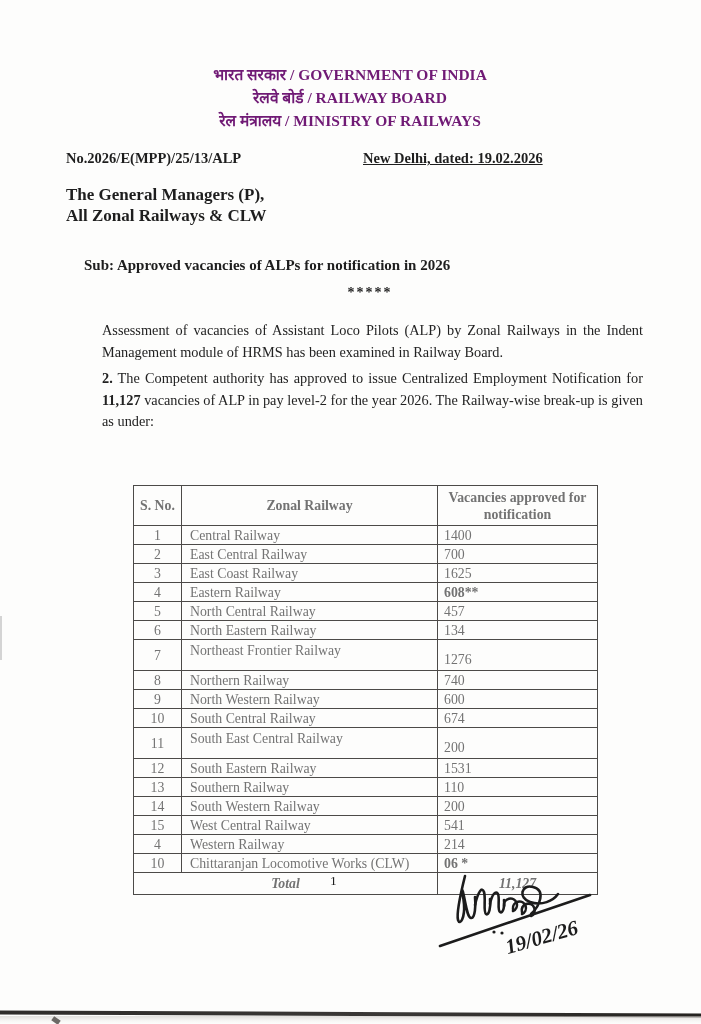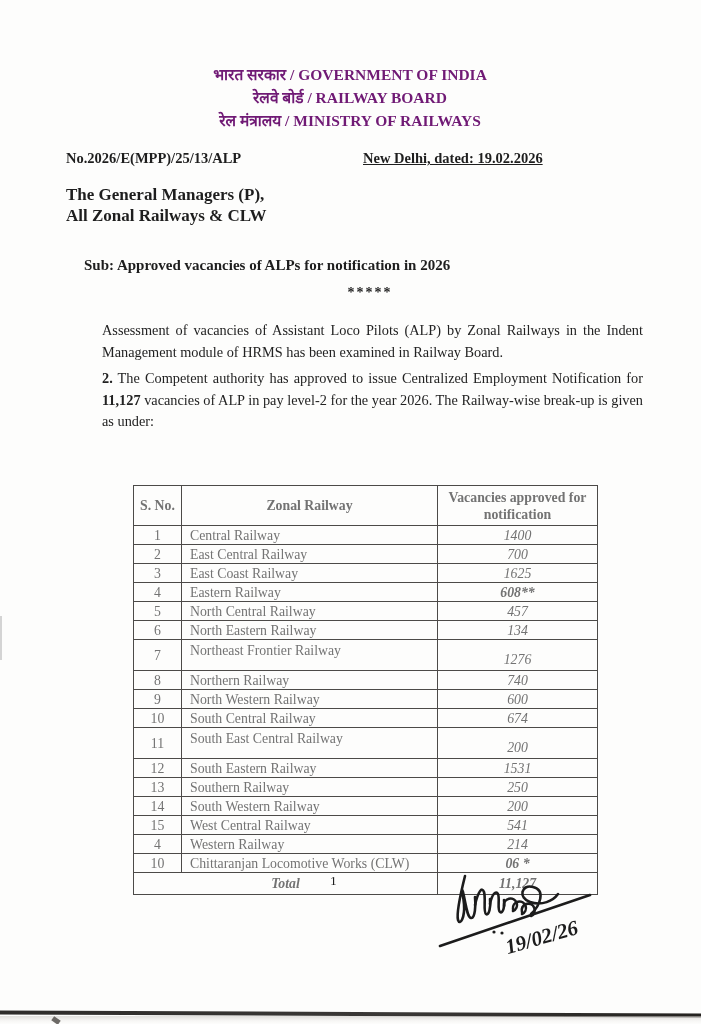--- a/index.html
+++ b/index.html
@@ -33,21 +33,21 @@
   
   .vtable{
     position:absolute;top:447px;left:133px;border-collapse:collapse;
     font-size:13.8px;color:#737373;table-layout:fixed;margin-top:38px;
   }
   .vtable th,.vtable td{border:1px solid #4c4a48;padding:0 6px;overflow:hidden;}
   .vtable th{font-weight:bold;height:39px;line-height:17px;text-align:center;vertical-align:middle;}
   .vtable td{height:18px;line-height:17px;vertical-align:middle;}
   .vtable td.sno{text-align:center;}
   .vtable td.railway{text-align:left;padding-left:8px;}
-  .vtable td.num{text-align:center;font-style:italic;}
+  .vtable td.num{}
   .vtable tr.tall td{height:28px;}
   .vtable tr.tall td.railway{vertical-align:top;padding-top:2px;}
   .vtable tr.tall td.num{vertical-align:bottom;padding-bottom:2px;}
   .vtable tr.total-row td{height:21px;font-weight:bold;text-align:center;font-style:italic;}
   
   .page-number{position:absolute;top:873px;left:330px;font-size:13.5px;}
   .signature{position:absolute;top:864px;left:432px;width:200px;height:100px;}
   .sig-date-text{
     font-family:"Liberation Serif",serif;font-style:italic;font-weight:bold;
     font-size:21px;fill:#1c1c1c;
@@ -180,21 +180,21 @@
 
     <tr>
       <td class="sno">12</td>
       <td class="railway">South Eastern Railway</td>
       <td class="num">1531</td>
     </tr>
 
     <tr>
       <td class="sno">13</td>
       <td class="railway">Southern Railway</td>
-      <td class="num">250</td>
+      <td class="num">110</td>
     </tr>
 
     <tr>
       <td class="sno">14</td>
       <td class="railway">South Western Railway</td>
       <td class="num">200</td>
     </tr>
 
     <tr>
       <td class="sno">15</td>

